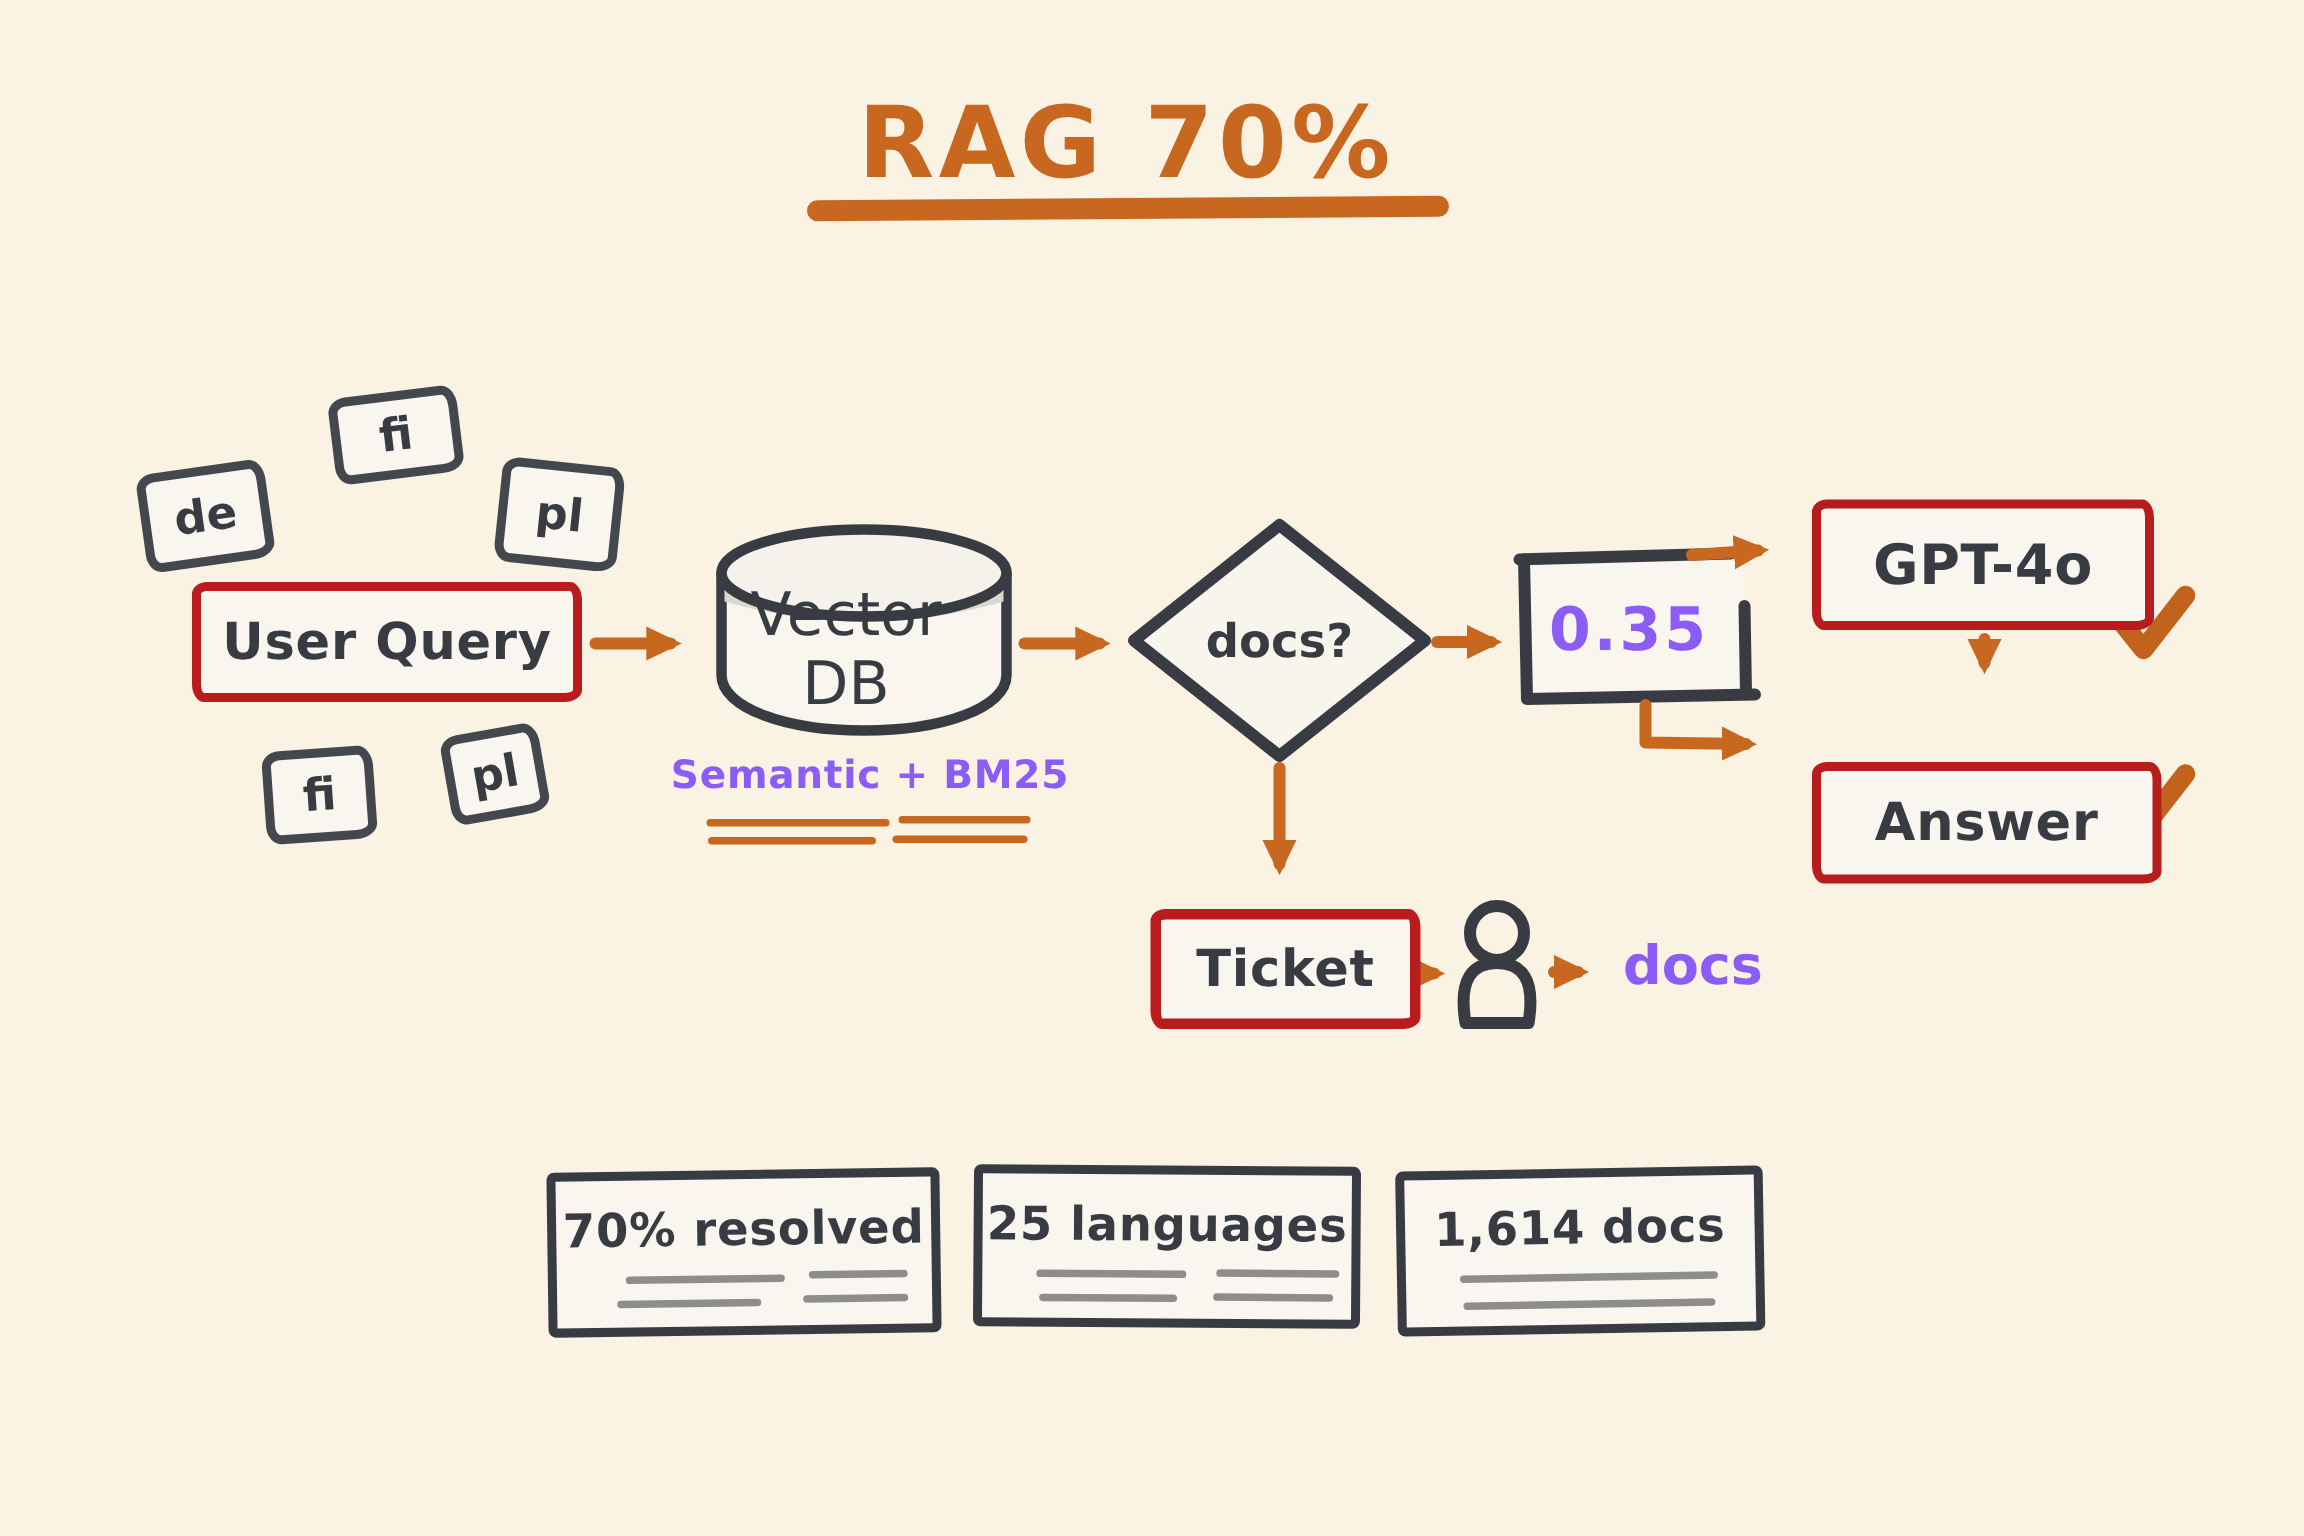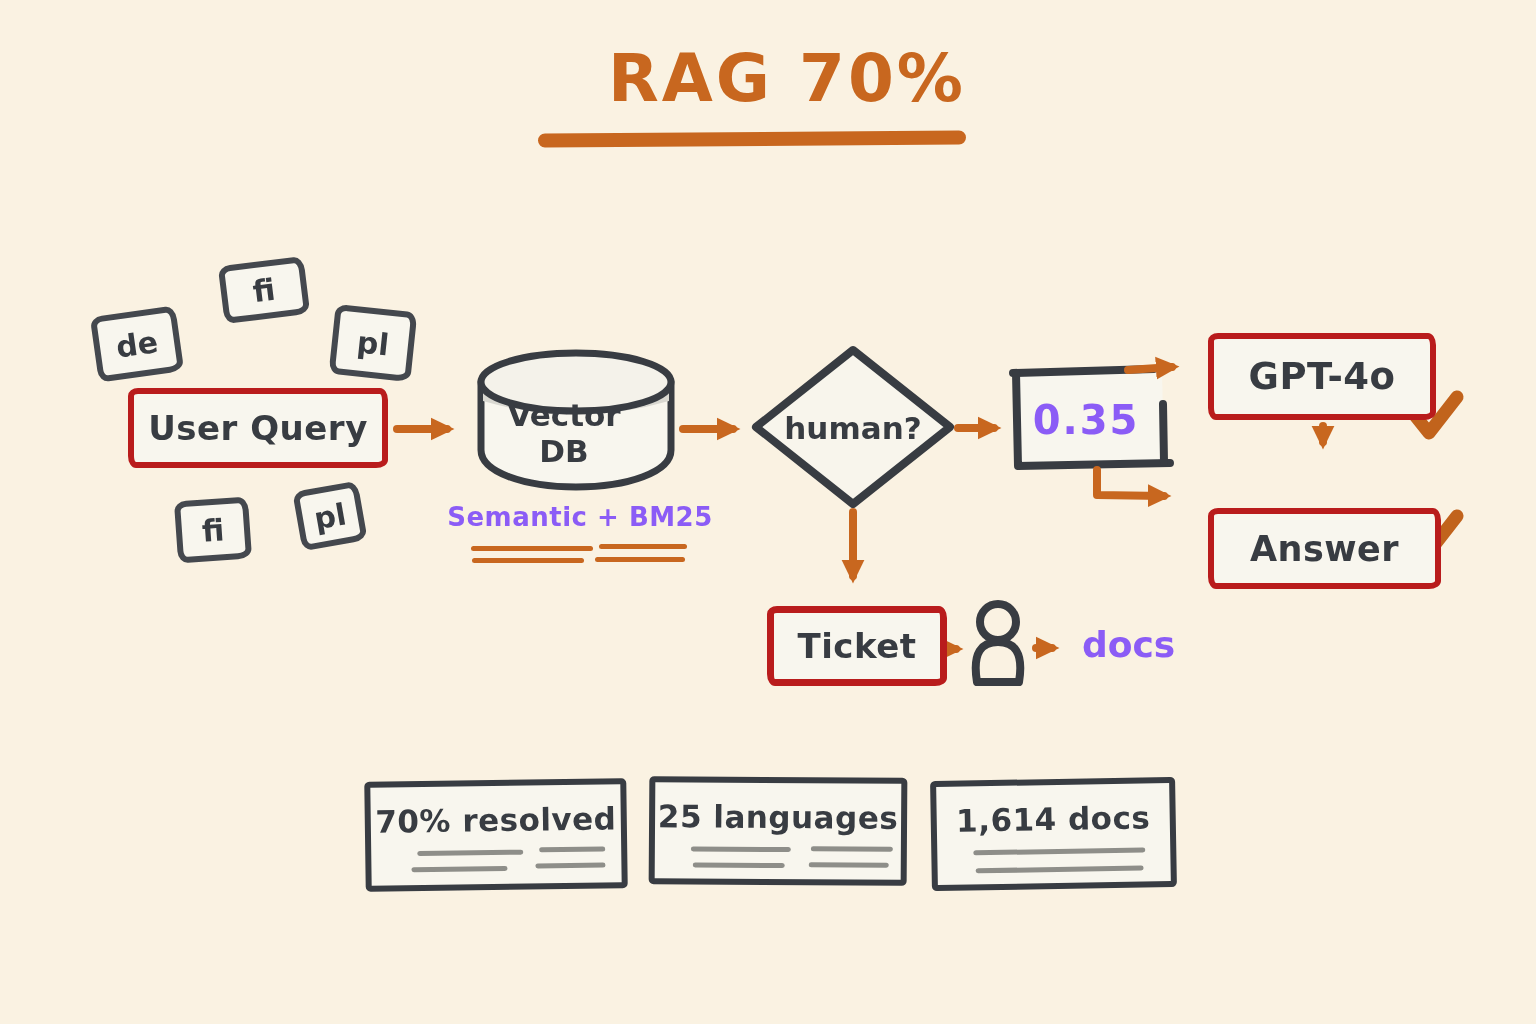--- a/index.html
+++ b/index.html
@@ -17,21 +17,21 @@
     box-sizing:border-box;font-weight:600;letter-spacing:.5px;
   }
   .tag{
     display:flex;align-items:center;justify-content:center;
     background:#f8f6ee;border:6px solid #44484e;
     border-radius:12px 10px 14px 10px / 10px 14px 10px 12px;
     box-sizing:border-box;font-size:30px;font-weight:600;
   }
   .title{
     font-size:66px;font-weight:bold;color:#c8671f;letter-spacing:3px;
-    text-align:right;white-space:nowrap;
+    text-align:center;white-space:nowrap;margin-top:17px;
   }
   .title-underline{background:#c8671f;border-radius:8px;transform:rotate(-.4deg);}
   .accent-text{color:#8b5cf6;font-weight:bold;}
   .orange-line{position:absolute;background:#c8671f;height:5px;border-radius:3px;z-index:2;}
   .stat{
     background:#f8f6ee;border:6px solid #383c42;border-radius:5px;
     box-sizing:border-box;
   }
   .stat-label{
     position:absolute;left:0;right:0;top:16px;text-align:center;
@@ -104,29 +104,29 @@
     <span>fi</span>
   </div>
   <div class="abs tag" style="left:297px;top:486px;width:66px;height:60px;transform:rotate(-10deg);">
     <span>pl</span>
   </div>
 
   <div class="abs node" style="left:128px;top:388px;width:260px;height:80px;font-size:34px;">
     <span>User Query</span>
   </div>
 
-  <div class="abs center-label" style="left:486px;top:412px;width:156px;height:42px;font-size:31px;font-weight:700;">Vector DB</div>
+  <div class="abs center-label" style="left:486px;top:412px;width:156px;height:42px;font-size:40px;font-weight:400;">Vector DB</div>
 
   <div class="abs accent-text center-label" style="left:430px;top:498px;width:300px;height:38px;font-size:26px;letter-spacing:.5px;">Semantic + BM25</div>
   <div class="orange-line" style="left:471px;top:546px;width:122px;"></div>
   <div class="orange-line" style="left:599px;top:544px;width:88px;"></div>
   <div class="orange-line" style="left:472px;top:558px;width:112px;"></div>
   <div class="orange-line" style="left:595px;top:557px;width:90px;"></div>
 
-  <div class="abs center-label" style="left:781px;top:407px;width:144px;height:42px;font-size:31px;font-weight:600;">human?</div>
+  <div class="abs center-label" style="left:781px;top:407px;width:144px;height:42px;font-size:31px;font-weight:600;">docs?</div>
 
   <div class="abs accent-text center-label" style="left:1026px;top:396px;width:120px;height:48px;font-size:40px;letter-spacing:2px;">0.35</div>
 
   <div class="abs node" style="left:1208px;top:333px;width:228px;height:87px;font-size:37px;">
     <span>GPT-4o</span>
   </div>
 
   <div class="abs node" style="left:1208px;top:461px;width:233px;height:81px;font-size:35px;margin-top:47px;">
     <span>Answer</span>
   </div>

